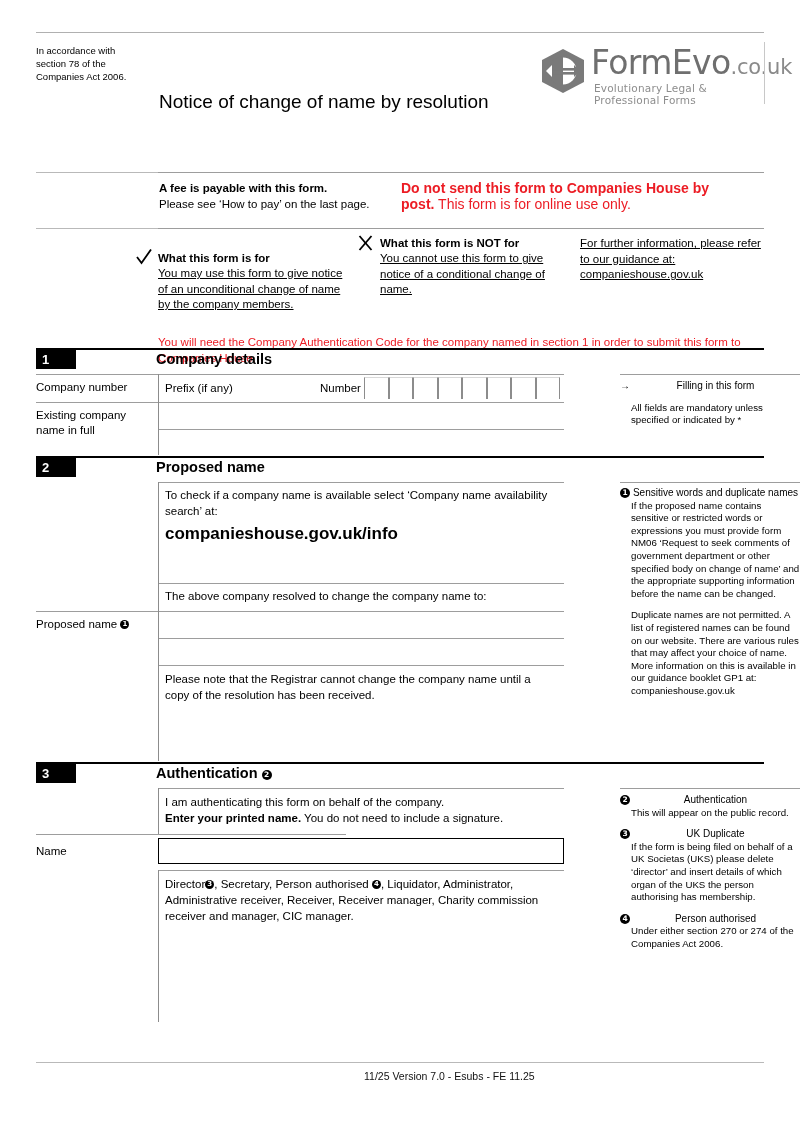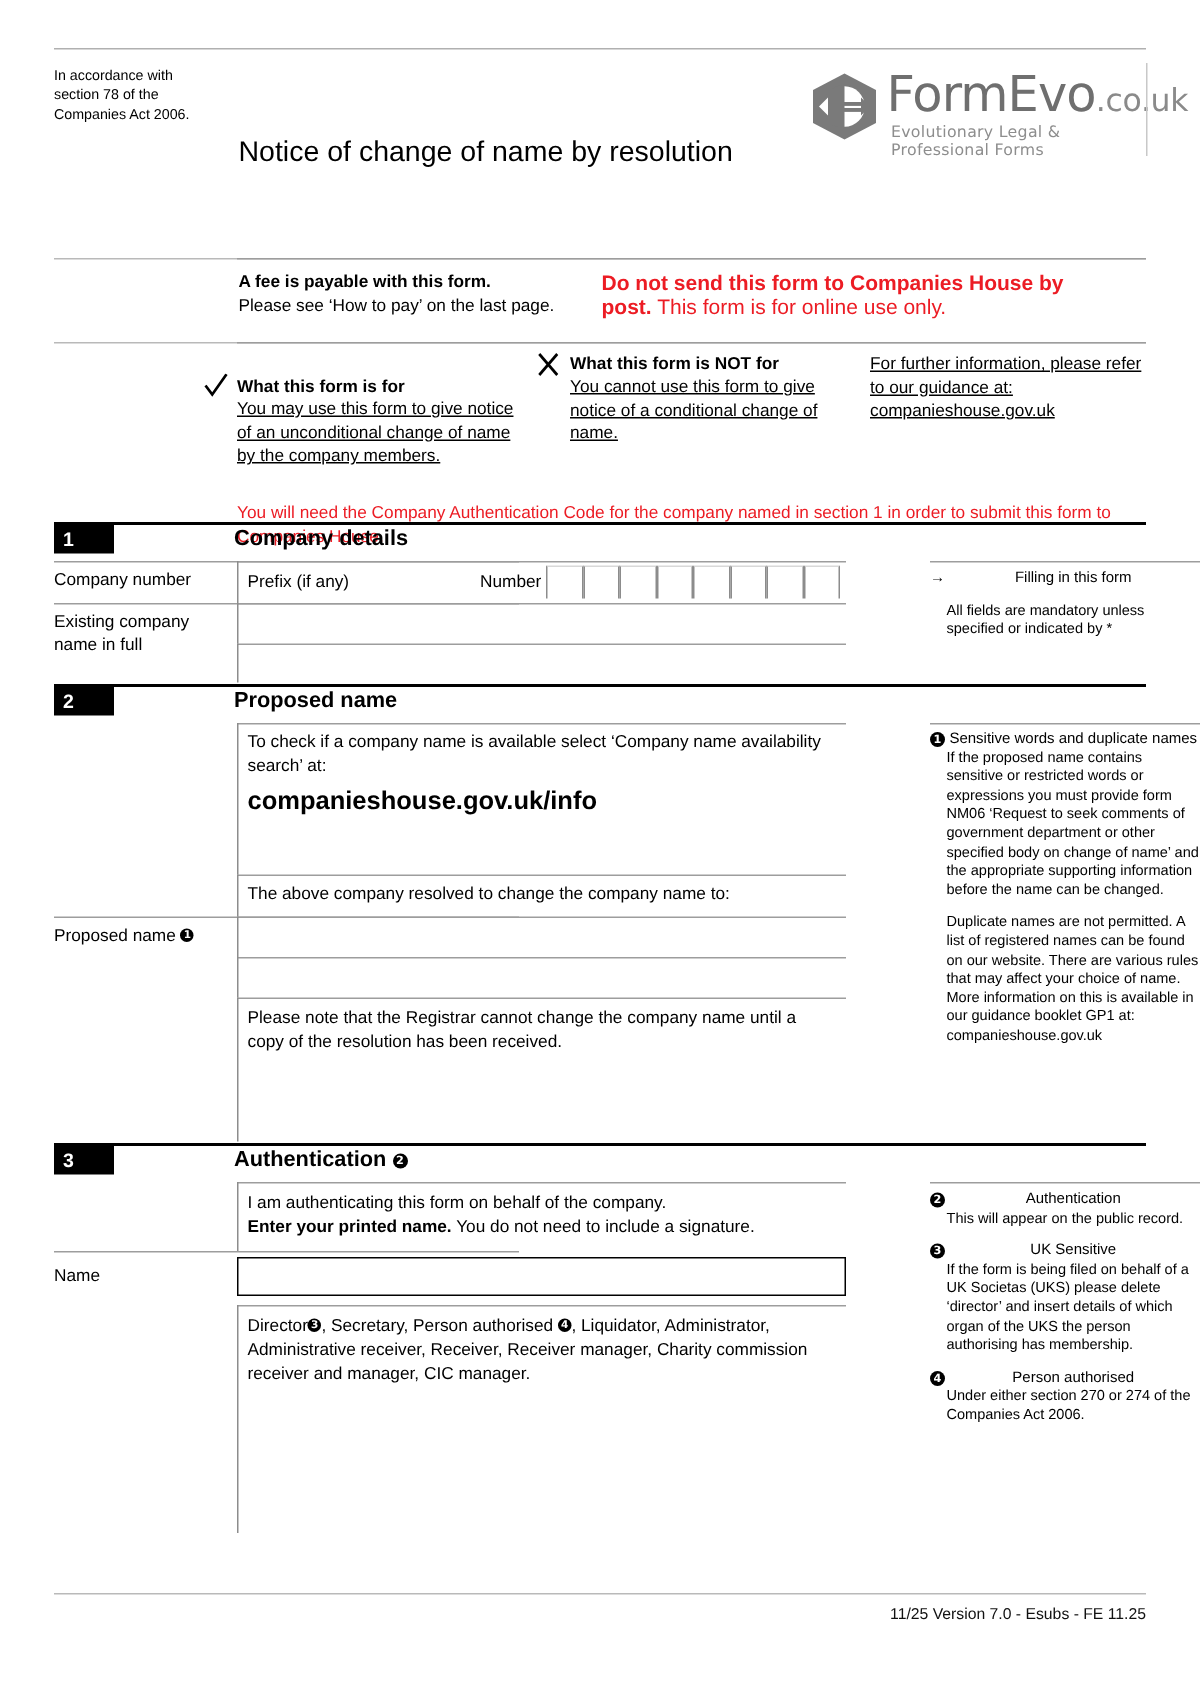--- a/index.html
+++ b/index.html
@@ -114,21 +114,21 @@
   
   .guide { position:absolute; left:584px; width:180px; font-size:9.7px; line-height:12.6px; }
   .guide-h { font-weight:normal; font-size:10px;text-align:center; }
   .guide-p { }
   .guide-arrow { font-weight:bold; }
 
   
   .foot-rule { position:absolute; left:0; top:1030px; width:728px; border-top:1px solid #b9b9b9; }
   .foot-text {
     position:absolute; right:0; top:1038px; font-size:10.5px; color:#111;
-    text-align:right; width:400px;
+    width:400px;
   }
   .marker {
     display:inline-block; width:9px; height:9px; border-radius:50%;
     background:#000; color:#fff; font-size:7px; line-height:9px;
     text-align:center; font-weight:bold; vertical-align: 2px;
     font-family:"DejaVu Sans", sans-serif;
   }
   .marker-lg {
     display:inline-block; width:10px; height:10px; border-radius:50%;
     background:#000; color:#fff; font-size:7.5px; line-height:10px;
@@ -314,21 +314,21 @@
 
   <div class="sidebar-rule" style="left:584px; top:756px; width:180px;"></div>
   <div class="guide" style="top:762px;">
     <div class="guide-item">
       <span class="marker-lg">2</span>
       <div class="guide-h">Authentication</div>
       <div class="guide-p">This will appear on the public record.</div>
     </div>
     <div class="guide-item">
       <span class="marker-lg">3</span>
-      <div class="guide-h">UK Sensitive</div>
+      <div class="guide-h">UK Duplicate</div>
       <div class="guide-p">If the form is being filed on behalf of a UK Societas (UKS) please delete ‘director’ and insert details of which organ of the UKS the person authorising has membership.</div>
     </div>
     <div class="guide-item">
       <span class="marker-lg">4</span>
       <div class="guide-h">Person authorised</div>
       <div class="guide-p">Under either section 270 or 274 of the Companies Act 2006.</div>
     </div>
   </div>
 
   <div class="foot-rule"></div>

